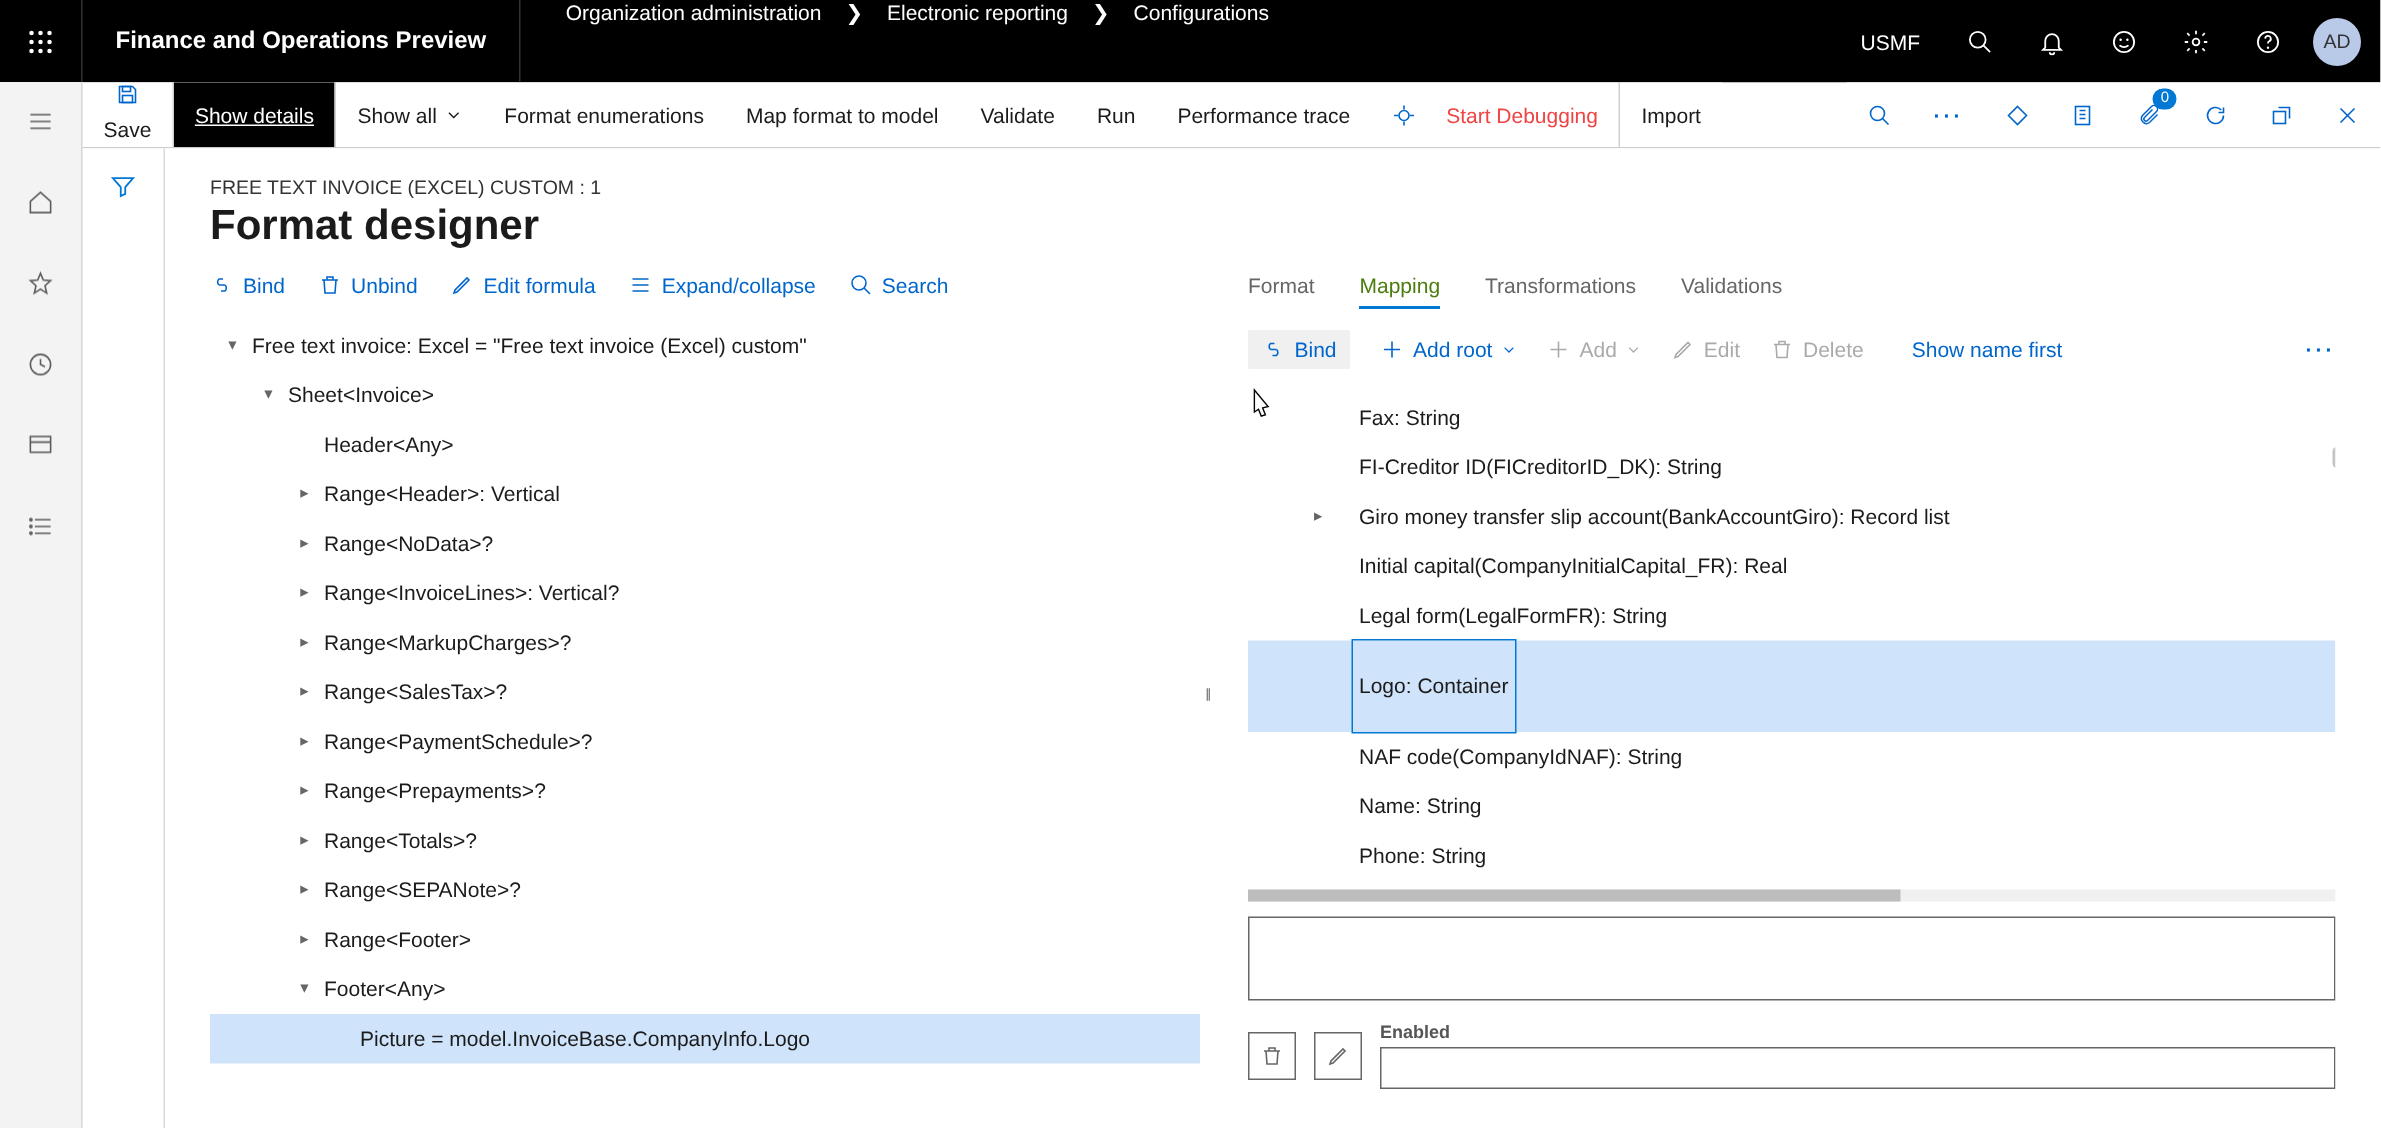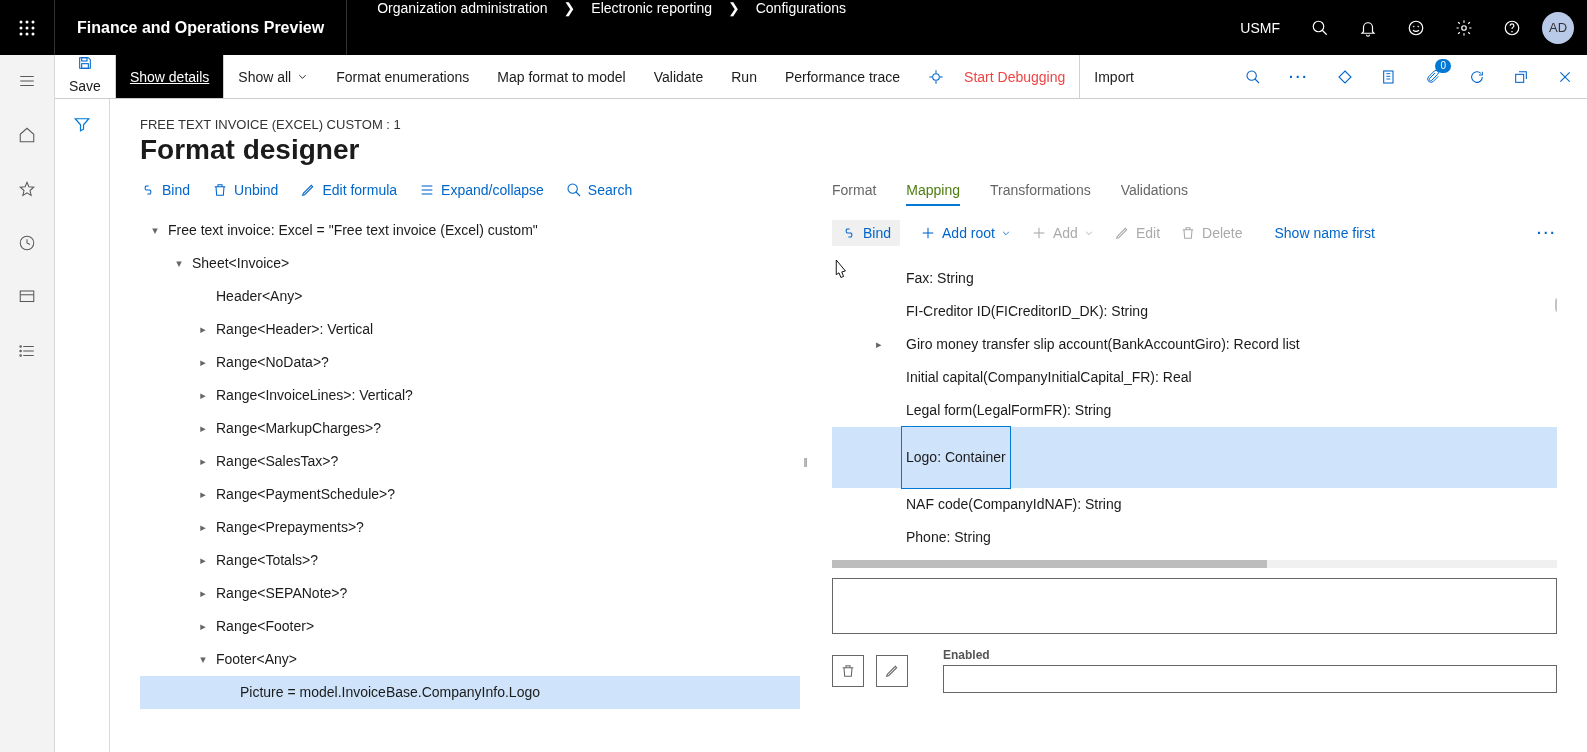--- a/index.html
+++ b/index.html
@@ -85,21 +85,21 @@
 .map-row .mcaret { position: absolute; left: 44px; color: #666; font-size: 11px; cursor: pointer; }
 .hscroll { height: 8px; background: #f0f0f0; margin: 6px 0 10px 0; position: relative; }
 .hscroll .thumb { position: absolute; left: 0; width: 60%; height: 100%; background: #bdbdbd; }
 .vscroll-ind { position: absolute; right: -4px; top: 36px; width: 6px; height: 14px; background: #c4c4c4; border-radius: 3px; }
 
 
 .detail-box { border: 1px solid #666; height: 56px; margin-bottom: 14px; }
 .fields-row { display: flex; align-items: center; gap: 12px; }
 .icon-btn-sq { width: 32px; height: 32px; border: 1px solid #666; display: flex; align-items: center; justify-content: center; cursor: pointer; }
 .icon-btn-sq svg { stroke: #666; fill: none; }
-.enabled-field { flex: 1; margin-left: 23px; }
+.enabled-field { flex: 1; }
 .enabled-field .fl { font-size: 12px; color: #555; font-weight: 600; margin-bottom: 3px; display: block; }
 .enabled-field .fi { border: 1px solid #666; height: 28px; width: 100%; }
 
 
 .splitter { width: 10px; display: flex; align-items: center; justify-content: center; }
 .splitter .grip { width: 4px; height: 20px; display: flex; flex-direction: column; gap: 2px; align-items: center; color: #666; font-size: 9px; letter-spacing: -1px; }
 
 
 .cursor-ptr { position: absolute; pointer-events: none; }
 .cursor-ptr svg { filter: drop-shadow(0 0 1px #fff); }
@@ -504,20 +504,23 @@
             <div class="map-row">
               <span class="lbl">Legal form(LegalFormFR): String</span>
             </div>
             <div class="map-row selected">
               <span class="lbl">Logo: Container</span>
             </div>
             <div class="map-row">
               <span class="lbl">NAF code(CompanyIdNAF): String</span>
             </div>
             <div class="map-row">
+              <span class="lbl">Name: String</span>
+            </div>
+            <div class="map-row">
               <span class="lbl">Phone: String</span>
             </div>
           </div>
         <div class="hscroll">
             <div class="thumb"></div>
           </div>
 
         <div class="detail-box"></div>
 
         <div class="fields-row">

